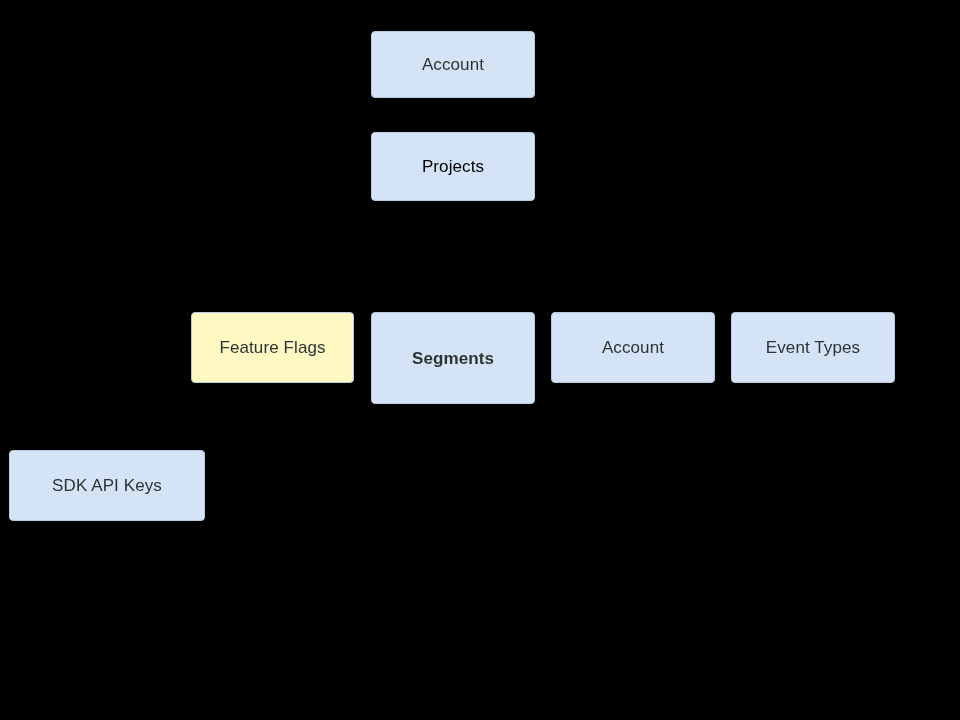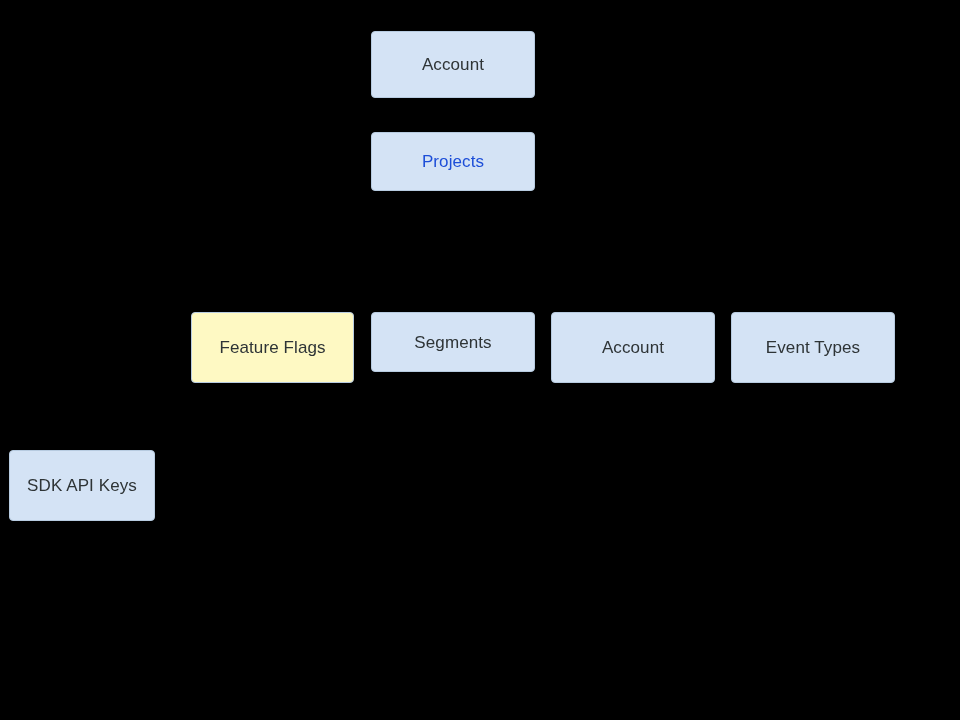--- a/index.html
+++ b/index.html
@@ -68,38 +68,38 @@
       <div class="edge" style="left: 453px; top: 199px; width: 1px; height: 57px; background: rgb(0, 0, 0);"></div>
       <div class="edge" style="left: 453px; top: 256px; width: 360px; height: 1px; background: rgb(0, 0, 0);"></div>
       <div class="edge" style="left: 813px; top: 256px; width: 1px; height: 56px; background: rgb(0, 0, 0);"></div>
       <div class="edge" style="left: 92px; top: 383px; width: 1px; height: 67px; background: rgb(0, 0, 0);"></div>
     </div>
 
   <div class="node" style="left: 371px; top: 31px; width: 164px; height: 67px; background: rgb(212, 227, 245); border-color: rgb(183, 203, 224); color: rgb(46, 52, 54);">
     <span class="node-label">Account</span>
   </div>
 
-  <div class="node" style="left: 371px; top: 132px; width: 164px; height: 59px; background: rgb(212, 227, 245); border-color: rgb(183, 203, 224); color: #1d4ed8;">
+  <div class="node" style="left: 371px; top: 132px; width: 164px; height: 69px; background: rgb(212, 227, 245); border-color: rgb(183, 203, 224); color: #000000;">
     <span class="node-label">Projects</span>
   </div>
 
 
   <div class="node" style="left: 191px; top: 312px; width: 163px; height: 71px; background: #fef9c3; border-color: rgb(183, 203, 224); color: rgb(46, 52, 54);">
     <span class="node-label">Feature Flags</span>
   </div>
 
-  <div class="node" style="left: 371px; top: 312px; width: 164px; height: 60px; background: rgb(212, 227, 245); border-color: rgb(183, 203, 224); color: rgb(46, 52, 54);">
+  <div class="node" style="left: 371px; top: 312px; width: 164px; height: 92px; background: rgb(212, 227, 245); border-color: rgb(183, 203, 224); color: rgb(46, 52, 54); font-weight: bold;">
     <span class="node-label">Segments</span>
   </div>
 
   <div class="node" style="left: 551px; top: 312px; width: 164px; height: 71px; background: rgb(212, 227, 245); border-color: rgb(183, 203, 224); color: rgb(46, 52, 54);">
     <span class="node-label">Account</span>
   </div>
 
   <div class="node" style="left: 731px; top: 312px; width: 164px; height: 71px; background: rgb(212, 227, 245); border-color: rgb(183, 203, 224); color: rgb(46, 52, 54);">
     <span class="node-label">Event Types</span>
   </div>
 
-  <div class="node" style="left: 9px; top: 450px; width: 146px; height: 71px; background: rgb(212, 227, 245); border-color: rgb(183, 203, 224); color: rgb(46, 52, 54);">
+  <div class="node" style="left: 9px; top: 450px; width: 196px; height: 71px; background: rgb(212, 227, 245); border-color: rgb(183, 203, 224); color: rgb(46, 52, 54);">
     <span class="node-label">SDK API Keys</span>
   </div>
 
 </div>
 
 </body></html>

